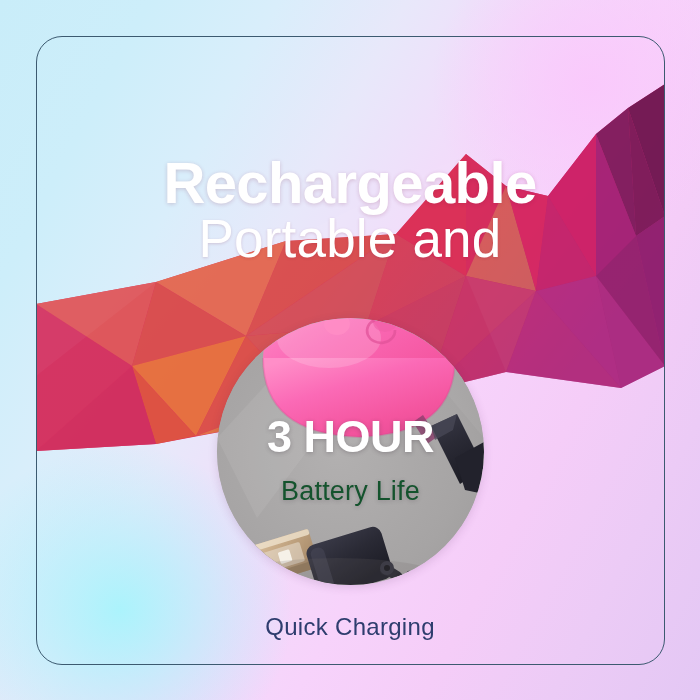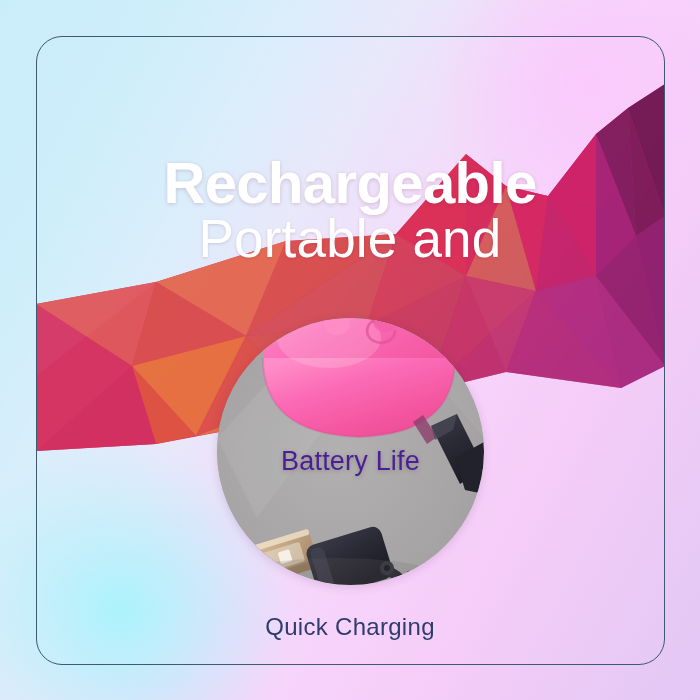--- a/index.html
+++ b/index.html
@@ -144,21 +144,21 @@
     color: #ffffff;
     line-height: 1;
     text-shadow: 0 1px 4px rgba(60,50,60,0.30);
     margin-top: 16px;
   }
   #battery-label {
     font-family: "Liberation Sans", sans-serif;
     font-size: 27px;
     font-weight: 300;
     letter-spacing: 0.2px;
-    color: #4c1d95;
+    color: #14532d;
     line-height: 1;
     margin-top: 19px;
     text-shadow: 0 1px 4px rgba(60,50,60,0.28);
   }
 
   
   #caption-block {
     position: absolute;
     left: 0; top: 613px;
     width: 700px;
@@ -328,20 +328,21 @@
         <circle cx="170" cy="250" r="7" fill="#33333f"></circle>
         <circle cx="170" cy="250" r="3" fill="#15151c"></circle>
         <path d="M182,258 q10,14 14,30" stroke="#23232d" stroke-width="6" fill="none" stroke-linecap="round"></path>
         <path d="M192,256 q12,14 16,32" stroke="#23232d" stroke-width="6" fill="none" stroke-linecap="round"></path>
 
         <ellipse cx="120" cy="262" rx="110" ry="22" fill="#6e6c6c" opacity="0.18"></ellipse>
       </g>
     </svg>
 
     <div id="circle-text">
+      <div id="battery-hours">3 HOUR</div>
       <div id="battery-label">Battery Life</div>
     </div>
   </div>
 
   <div id="caption-block">
     <div id="caption-text">Quick Charging</div>
   </div>
 
   <div id="card-frame"></div>
 

